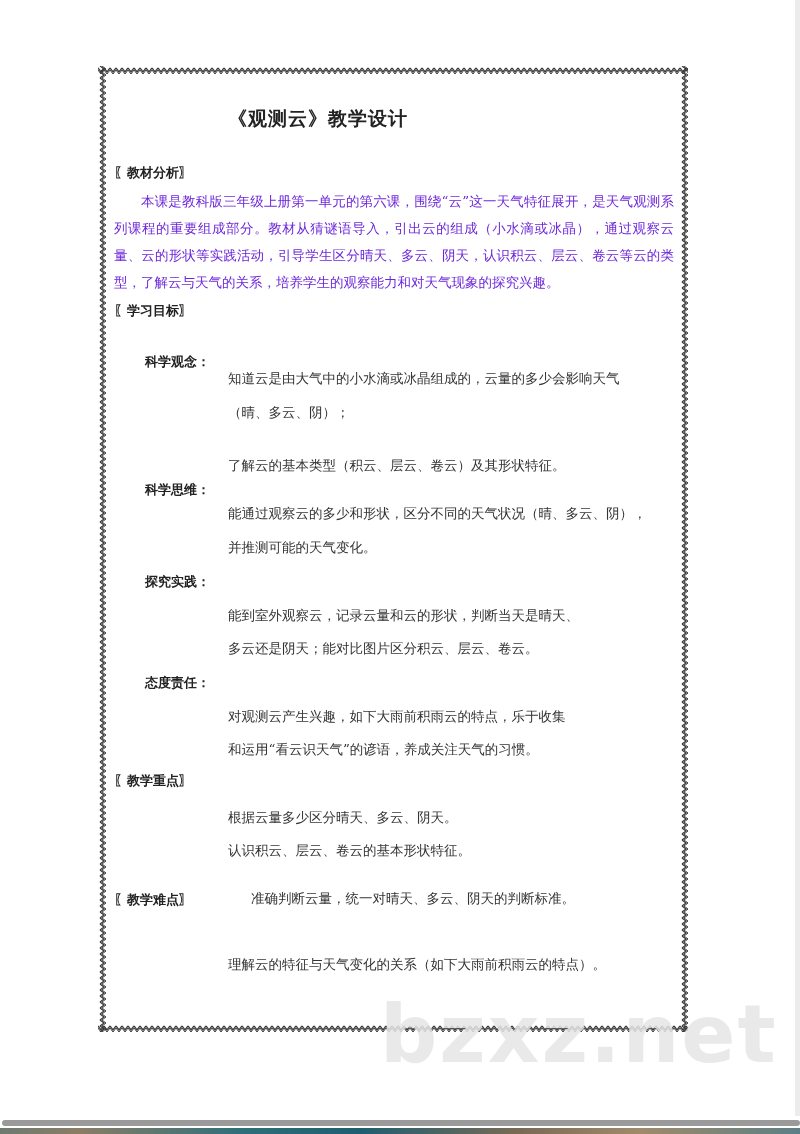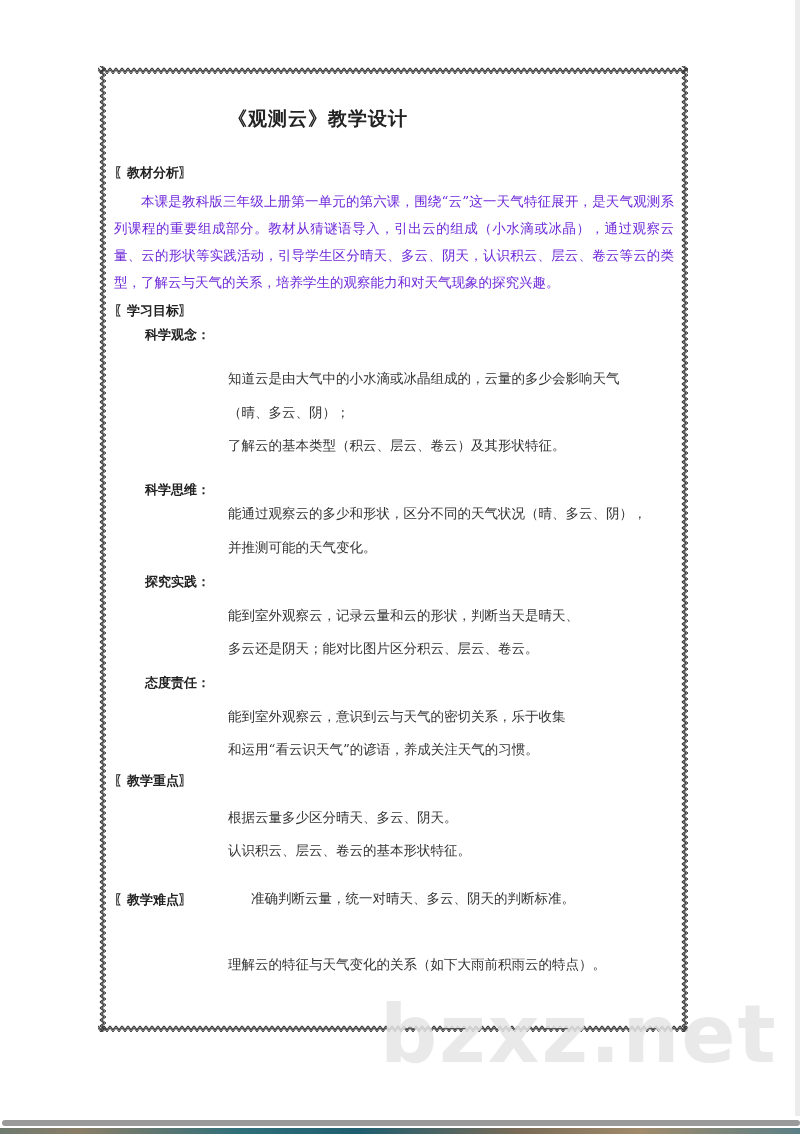--- a/index.html
+++ b/index.html
@@ -111,35 +111,35 @@
     </svg>
   </div>
 
   <div class="doc-title">《观测云》教学设计</div>
 
   <div class="section-head" style="top:98px;">〖教材分析〗</div>
   <div class="para" style="top:122px; text-indent:27px;">本课是教科版三年级上册第一单元的第六课，围绕“云”这一天气特征展开，是天气观测系列课程的重要组成部分。教材从猜谜语导入，引出云的组成（小水滴或冰晶），通过观察云量、云的形状等实践活动，引导学生区分晴天、多云、阴天，认识积云、层云、卷云等云的类型，了解云与天气的关系，培养学生的观察能力和对天气现象的探究兴趣。</div>
 
   <div class="section-head" style="top:236px;">〖学习目标〗</div>
 
-  <div class="sub-head" style="top:260px;">科学观念：</div>
+  <div class="sub-head" style="top:287px;">科学观念：</div>
   <div class="line" style="top:304px;">知道云是由大气中的小水滴或冰晶组成的，云量的多少会影响天气</div>
   <div class="line" style="top:338px;">（晴、多云、阴）；</div>
-  <div class="line" style="top:371px;font-family:Liberation Mono, monospace;">了解云的基本类型（积云、层云、卷云）及其形状特征。</div>
+  <div class="line" style="top:391px;font-family:Liberation Mono, monospace;">了解云的基本类型（积云、层云、卷云）及其形状特征。</div>
 
   <div class="sub-head" style="top:381px;margin-top:34px;">科学思维：</div>
   <div class="line" style="top:439px;">能通过观察云的多少和形状，区分不同的天气状况（晴、多云、阴），</div>
   <div class="line" style="top:473px;">并推测可能的天气变化。</div>
 
   <div class="sub-head" style="top:507px;">探究实践：</div>
   <div class="line" style="top:541px;">能到室外观察云，记录云量和云的形状，判断当天是晴天、</div>
   <div class="line" style="top:574px;">多云还是阴天；能对比图片区分积云、层云、卷云。</div>
 
   <div class="sub-head" style="top:608px;">态度责任：</div>
-  <div class="line" style="top:642px;">能到室外观察云，意识到云与天气的密切关系，乐于收集</div>
+  <div class="line" style="top:642px;">对观测云产生兴趣，如下大雨前积雨云的特点，乐于收集</div>
   <div class="line" style="top:675px;">和运用“看云识天气”的谚语，养成关注天气的习惯。</div>
 
   <div class="section-head" style="top:706px;">〖教学重点〗</div>
   <div class="line" style="top:743px;">根据云量多少区分晴天、多云、阴天。</div>
   <div class="line" style="top:776px;">认识积云、层云、卷云的基本形状特征。</div>
 
   <div class="section-head" style="top:825px;">〖教学难点〗</div>
   <div class="line" style="top:824px;margin-left:23px;">准确判断云量，统一对晴天、多云、阴天的判断标准。</div>
   <div class="line" style="top:890px;">理解云的特征与天气变化的关系（如下大雨前积雨云的特点）。</div>
 </div>

